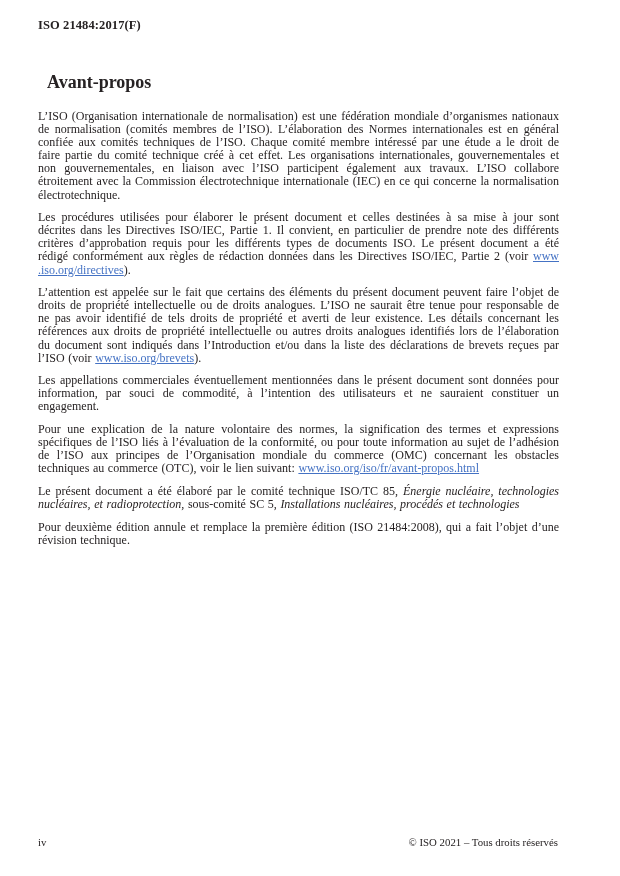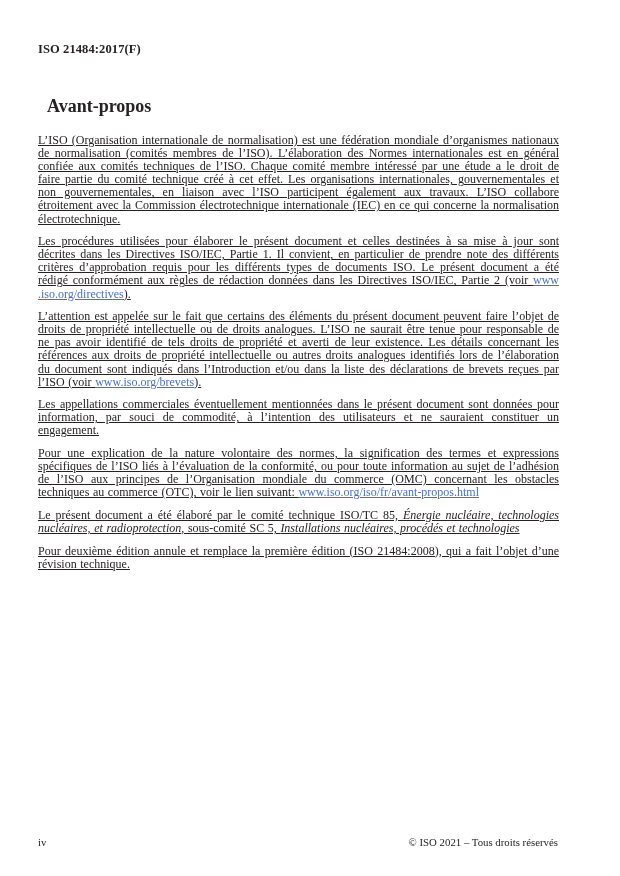--- a/index.html
+++ b/index.html
@@ -19,38 +19,37 @@
     background:var(--bg);
     color:var(--text);
     overflow:hidden;
   }
   .content{
     position:absolute;
     left:38px;top:0;
     width:521px;
   }
   .doc-ref{
-    padding-top:42px;
+    padding-top:18px;
     font-size:12.5px;
     font-weight:700;
     letter-spacing:0.1px;
   }
   .title{
     margin:39px 0 0 9px;
     font-size:18px;
     line-height:21px;
     font-weight:700;
   }
   .body-copy{
     margin-top:17px;
     font-size:12px;
     line-height:13.1px;
     text-align:justify;
     word-spacing:0.6px;
-    text-decoration:underline;
   }
   .para{
     margin:0 0 9.5px 0;
   }
   a.link{
     color:var(--link);
     text-decoration:underline;
     cursor:pointer;
   }
   .italic{

